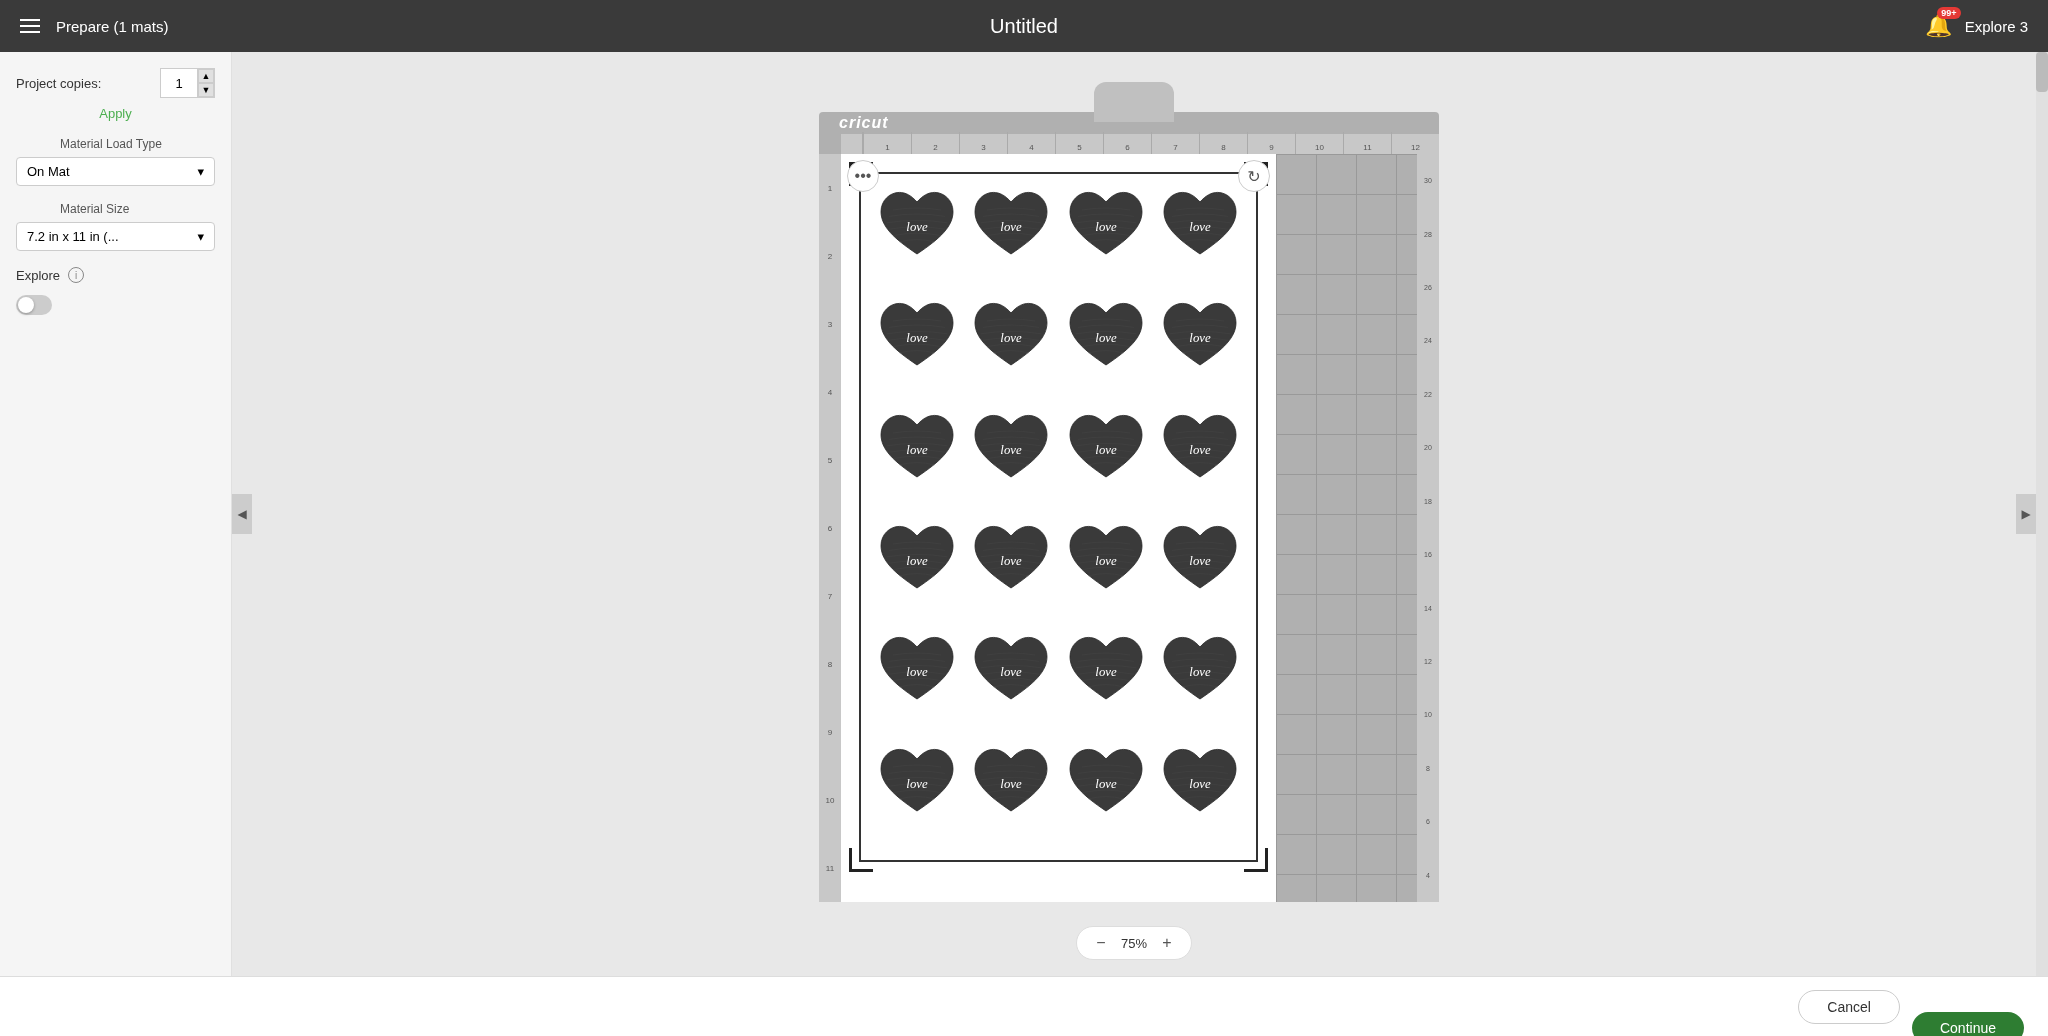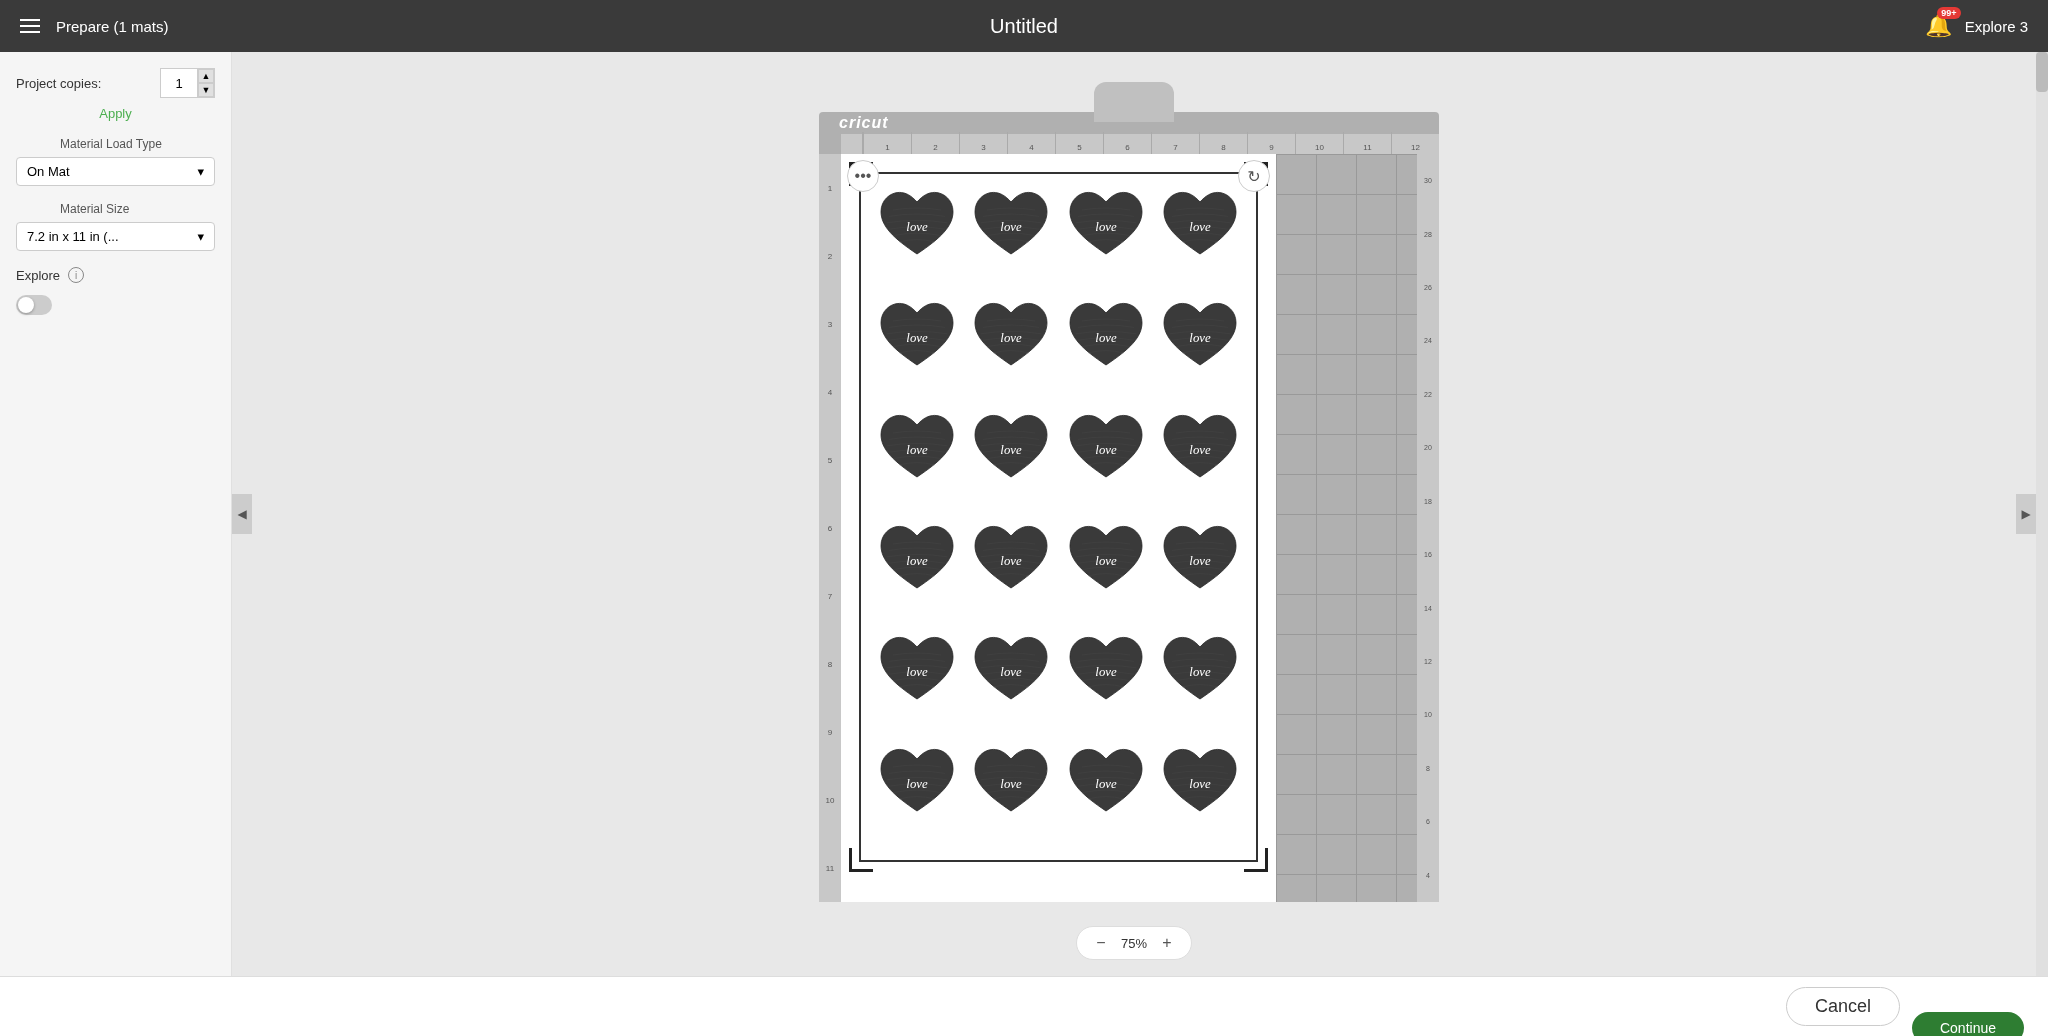--- a/index.html
+++ b/index.html
@@ -402,21 +402,21 @@
       justify-content: flex-end;
       padding: 0 24px;
       gap: 12px;
       flex-shrink: 0;
     }
     .cancel-btn {
       padding: 8px 28px;
       border: 1px solid #ccc;
       background: white;
       border-radius: 20px;
-      font-size: 18px;
+      font-size: 14px;
       cursor: pointer;
       color: #333;
     }
     .continue-btn {
       padding: 8px 28px;
       border: none;
       background: #2e7d32;
       border-radius: 20px;
       font-size: 14px;
       cursor: pointer;

